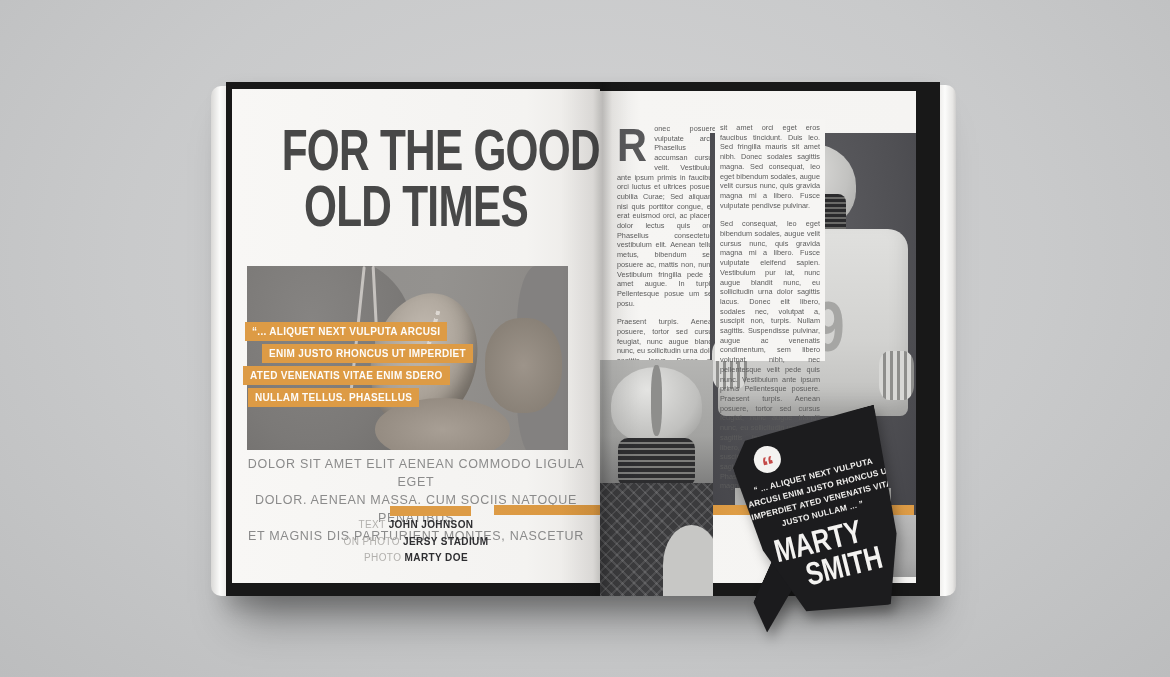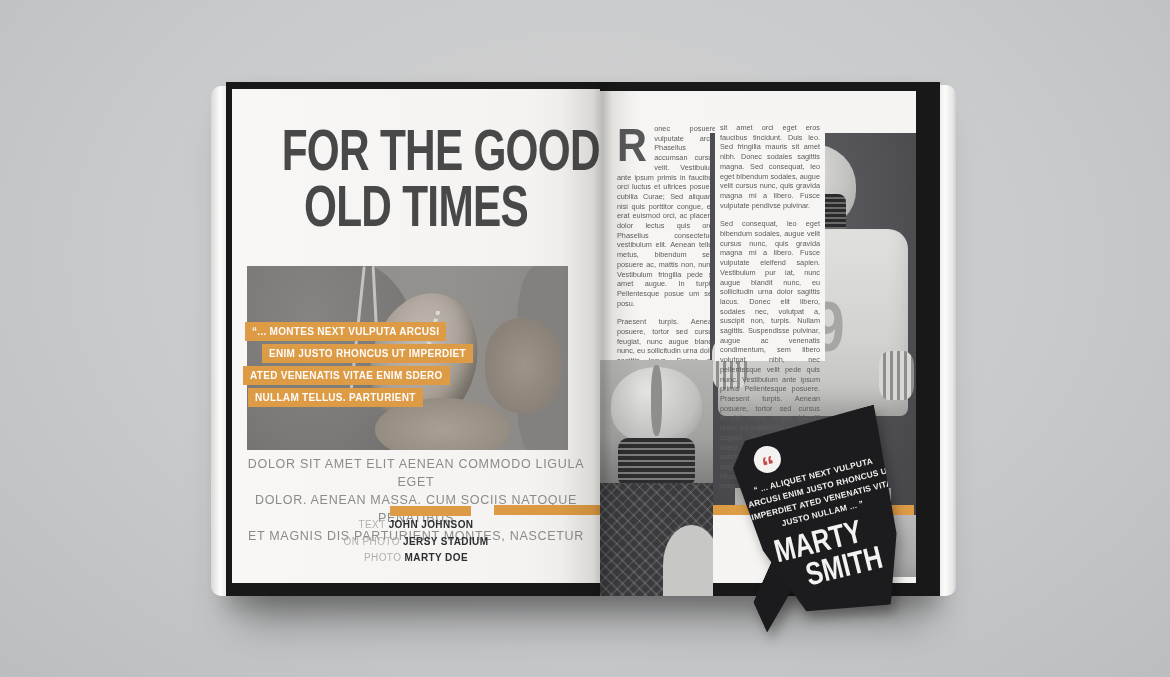--- a/index.html
+++ b/index.html
@@ -135,24 +135,24 @@
       <div class="drawstring"></div>
       <div class="drawstring drawstring2"></div>
       <div class="arm-right"></div>
       <div class="football">
         <div class="laces"></div>
       </div>
       <div class="hand-lower"></div>
       <div class="hand-right"></div>
     </div>
 
-    <div class="abs pull-bar" style="left:13px;top:233px;">“... MONTES NEXT VULPUTA ARCUSI</div>
+    <div class="abs pull-bar" style="left:13px;top:233px;">“... ALIQUET NEXT VULPUTA ARCUSI</div>
     <div class="abs pull-bar" style="left:30px;top:255px;">ENIM JUSTO RHONCUS UT IMPERDIET</div>
     <div class="abs pull-bar" style="left:11px;top:277px;">ATED VENENATIS VITAE  ENIM  SDERO</div>
-    <div class="abs pull-bar" style="left:16px;top:299px;">NULLAM  TELLUS. PARTURIENT</div>
+    <div class="abs pull-bar" style="left:16px;top:299px;">NULLAM  TELLUS. PHASELLUS</div>
 
     <div class="abs subtitle">
       <div>DOLOR SIT AMET ELIT AENEAN COMMODO LIGULA EGET</div>
       <div>DOLOR. AENEAN MASSA. CUM SOCIIS NATOQUE PENATIBUS</div>
       <div>ET MAGNIS DIS PARTURIENT MONTES, NASCETUR</div>
     </div>
 
     <div class="abs short-bar"></div>
 
     <div class="abs credits">

